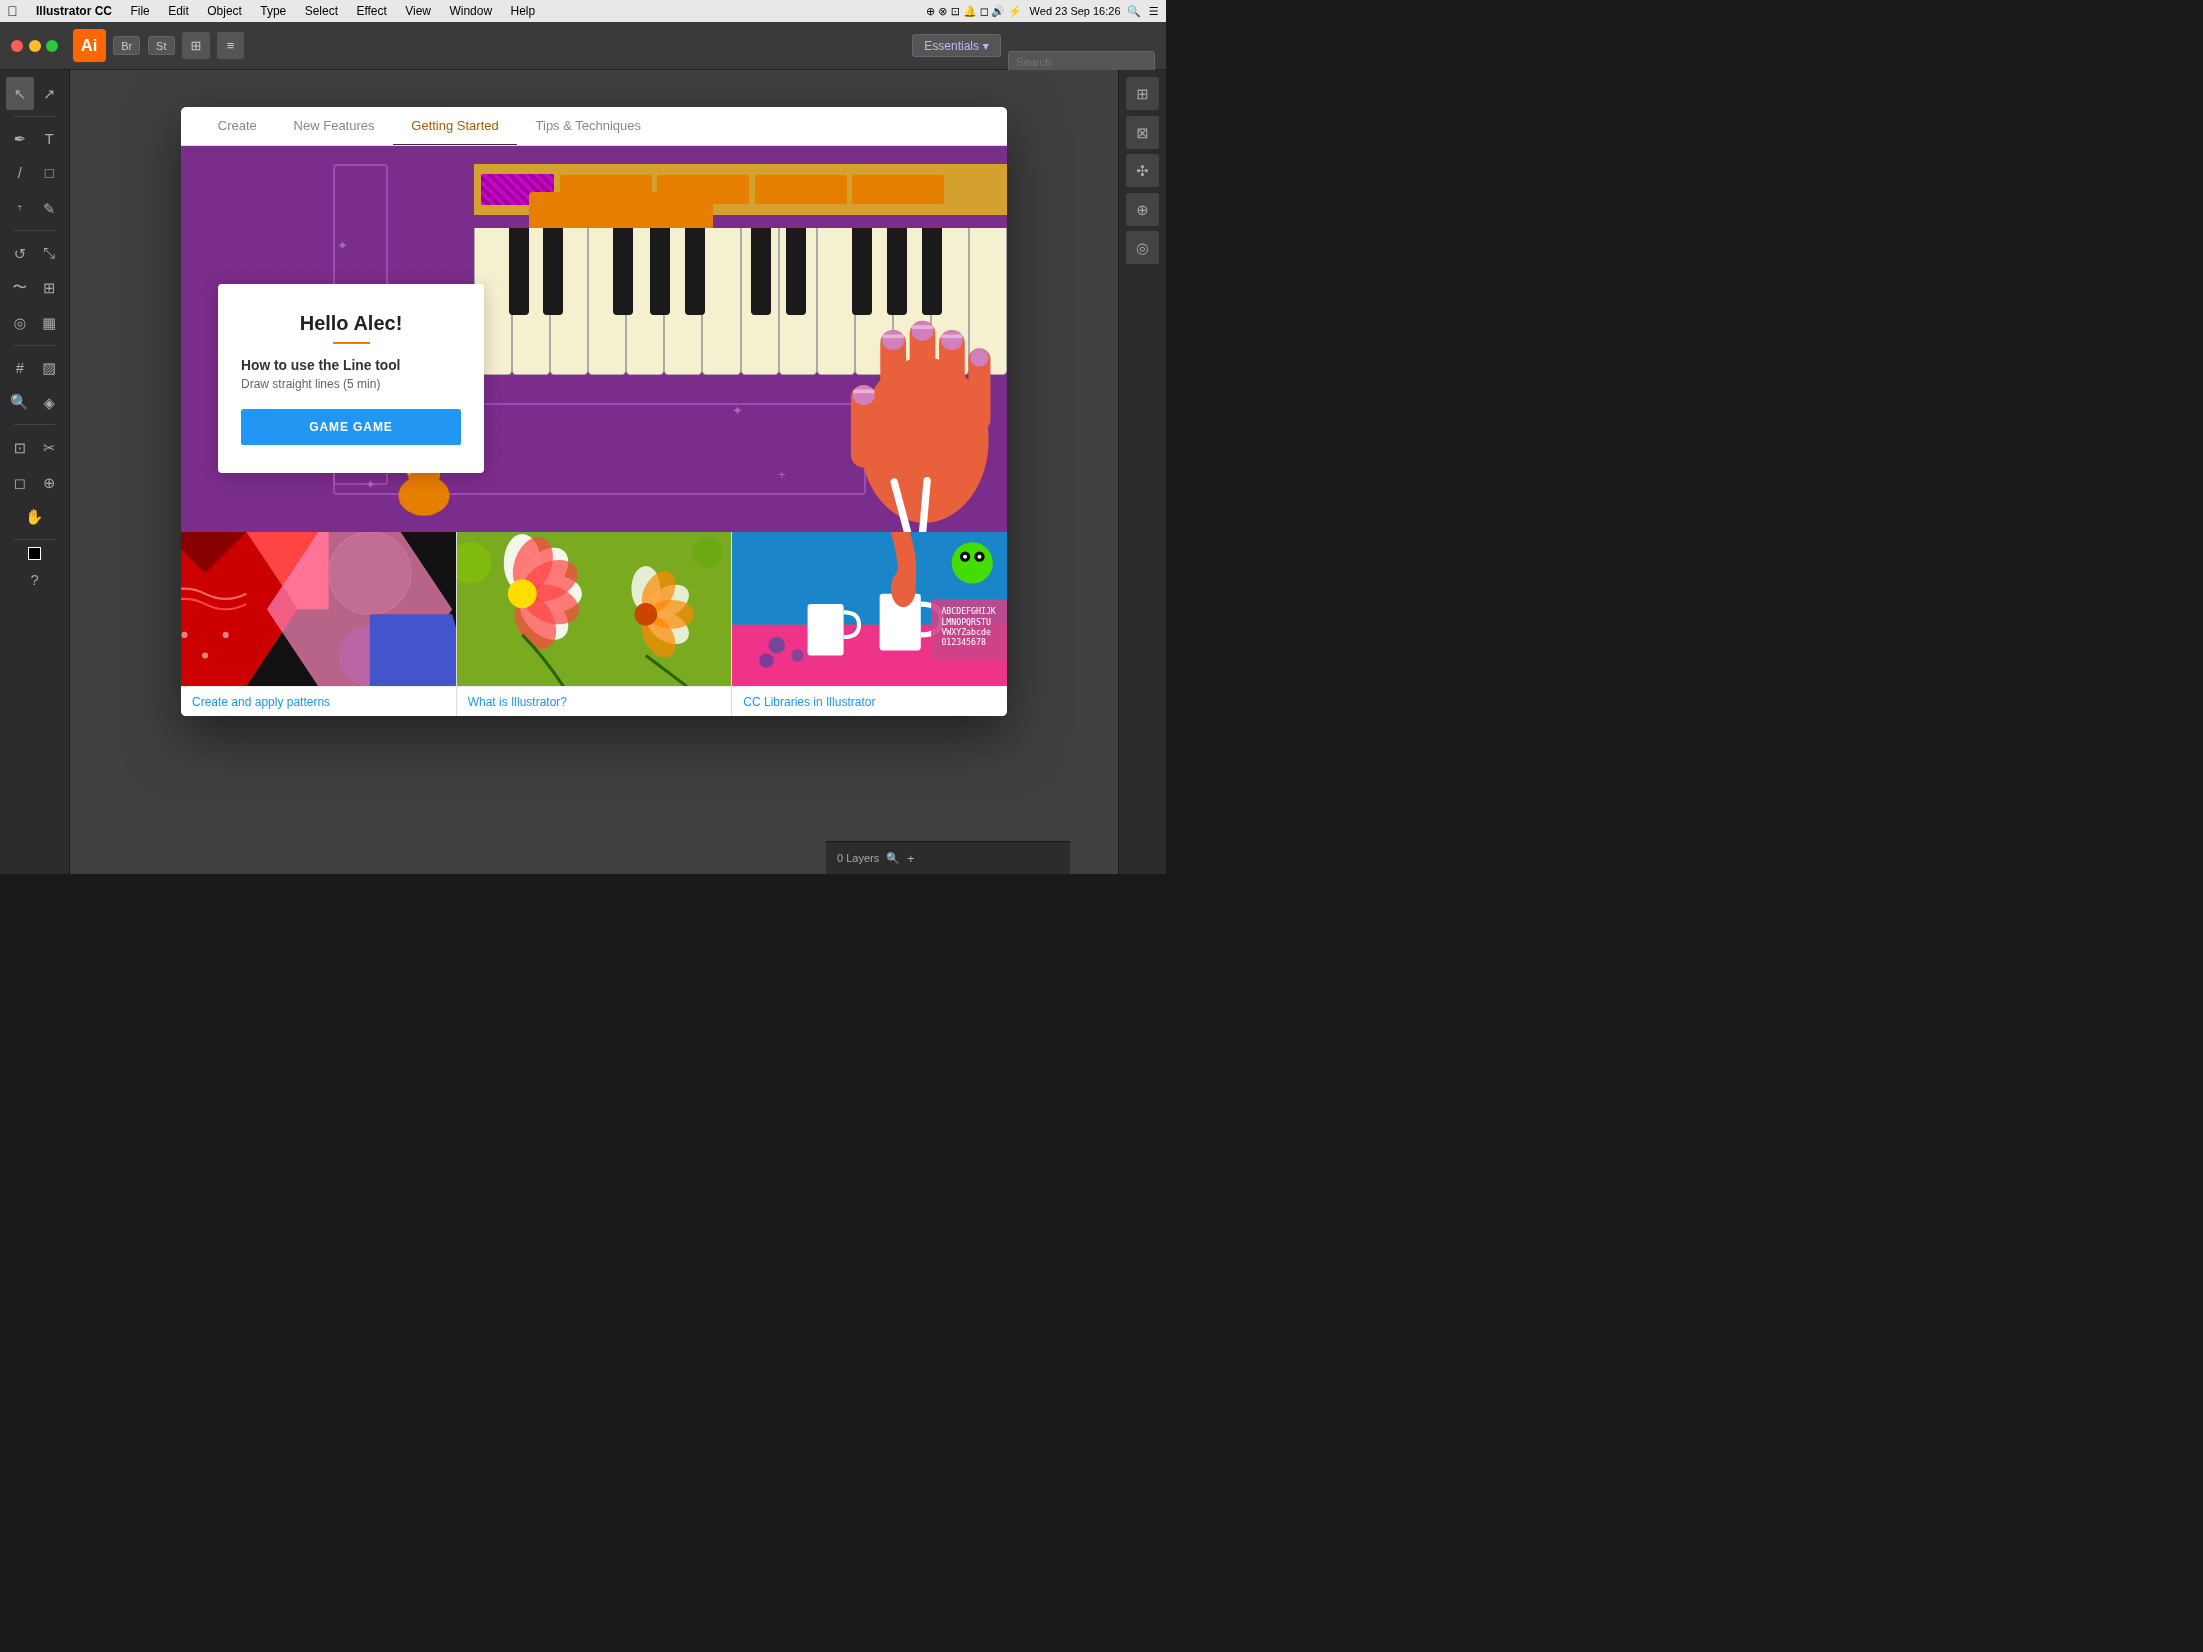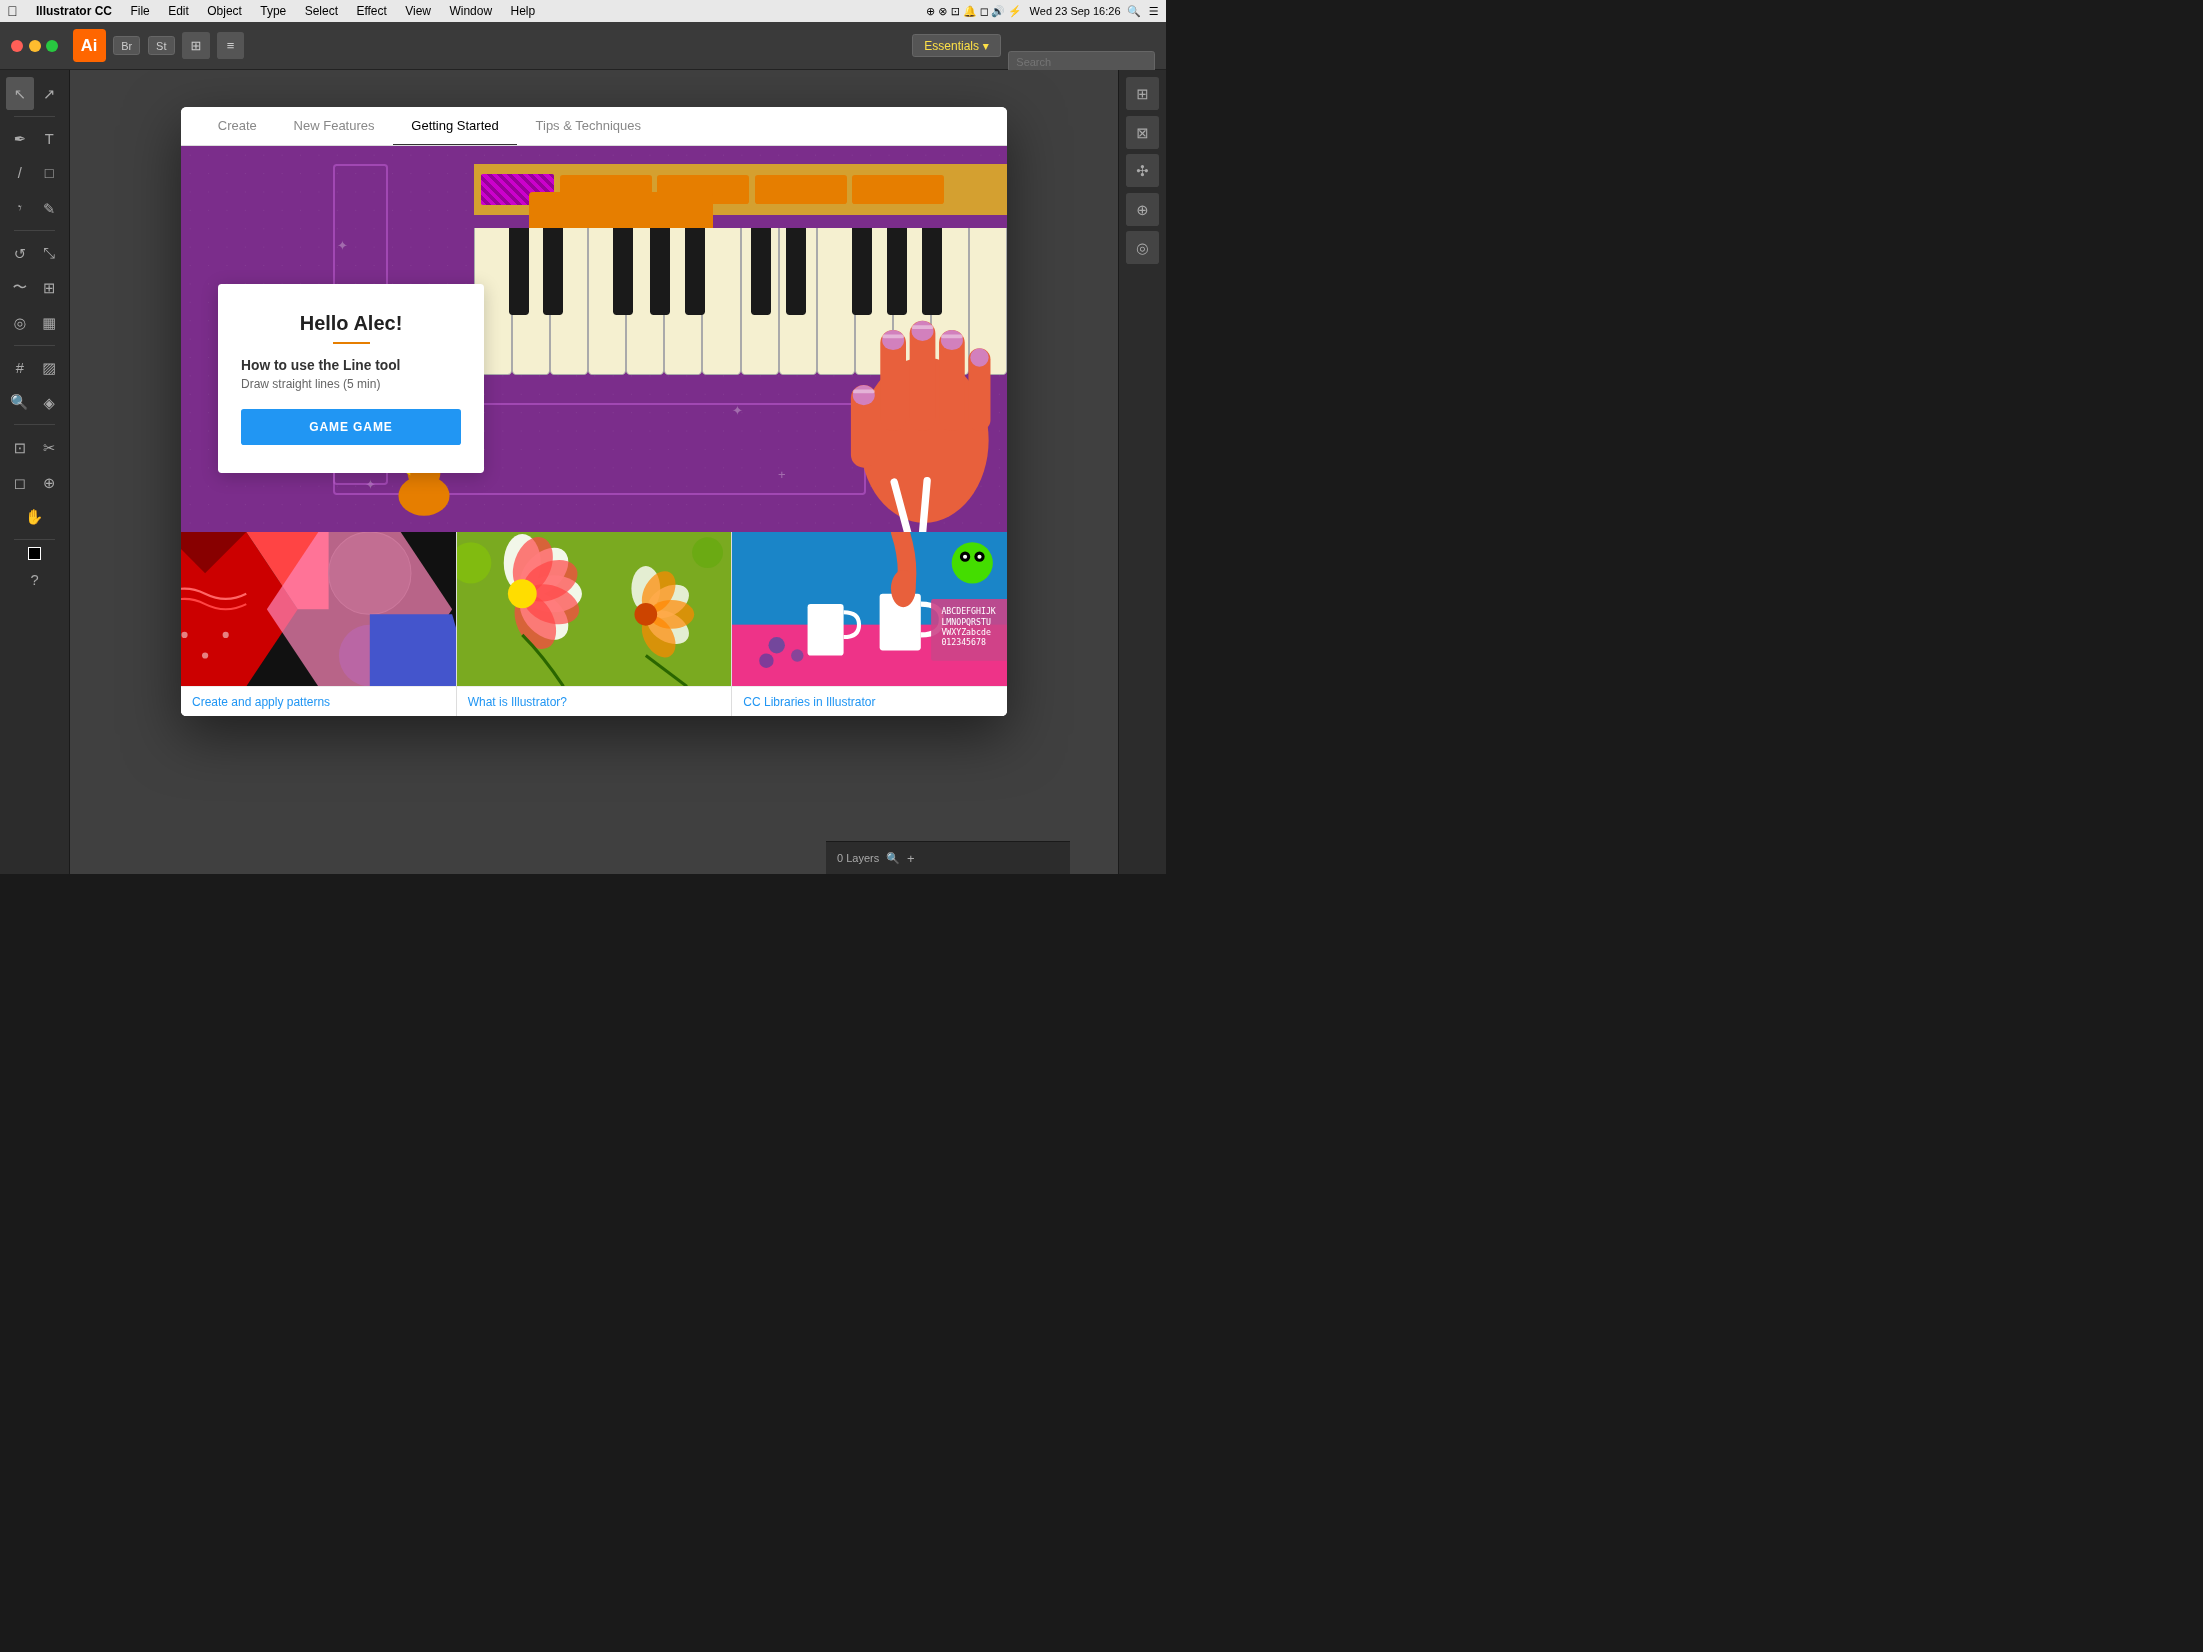--- a/index.html
+++ b/index.html
@@ -113,21 +113,21 @@
     }
     .toolbar-right {
       margin-left: auto;
       display: flex;
       align-items: center;
       gap: 7.3px;
     }
     .essentials-btn {
       background: #555;
       border: 0.9px solid #666;
-      color: #fde047;
+      color: #c4b5fd;
       padding: 3.7px 11px;
       border-radius: 2.8px;
       font-size: 12px;
       cursor: pointer;
       display: flex;
       align-items: center;
       gap: 3.7px;
     }
     .search-box {
       background: #555;
@@ -248,21 +248,21 @@
     }
     .dialog-tab {
       padding: 11px 18.4px;
       font-size: 13px;
       color: #888;
       cursor: pointer;
       position: relative;
       border-bottom: 1.8px solid transparent;
     }
     .dialog-tab.active {
-      color: #000000;
+      color: #a16207;
       border-bottom: 1.8px solid #333;
     }
 
     
     .hero-area {
       position: relative;
       height: 386px;
       background: #7b2d8b;
       overflow: hidden;
     }

